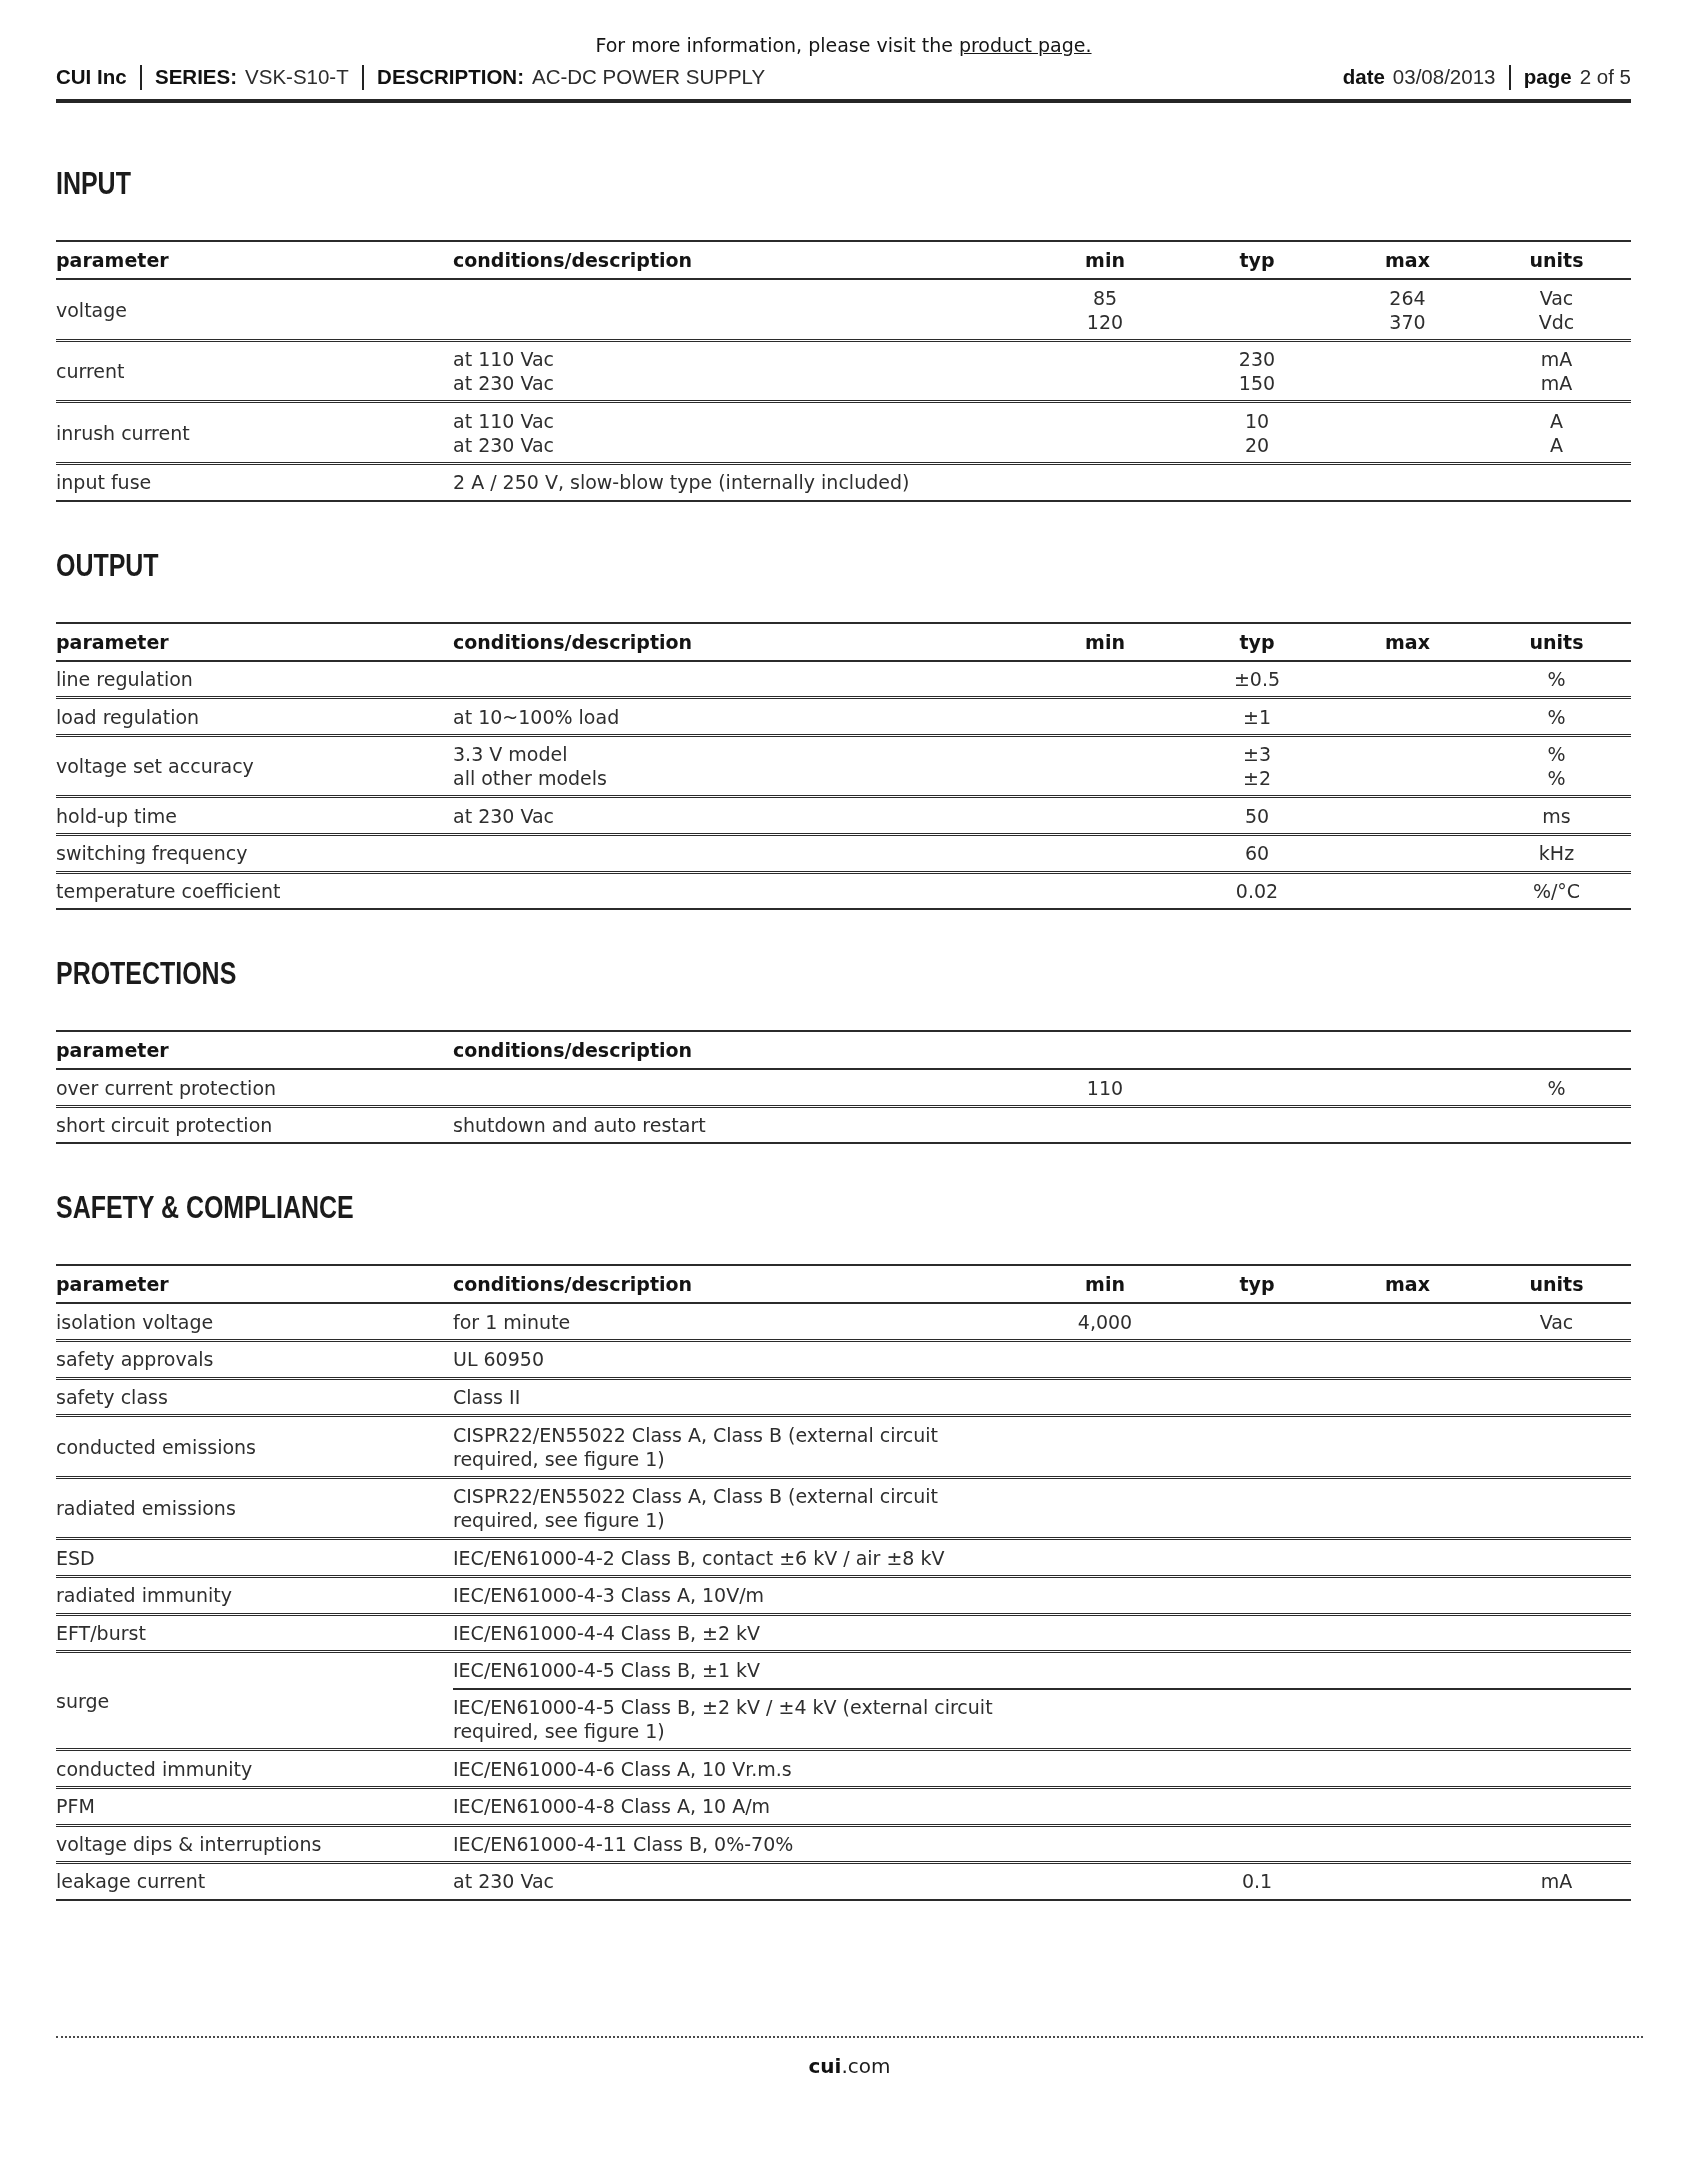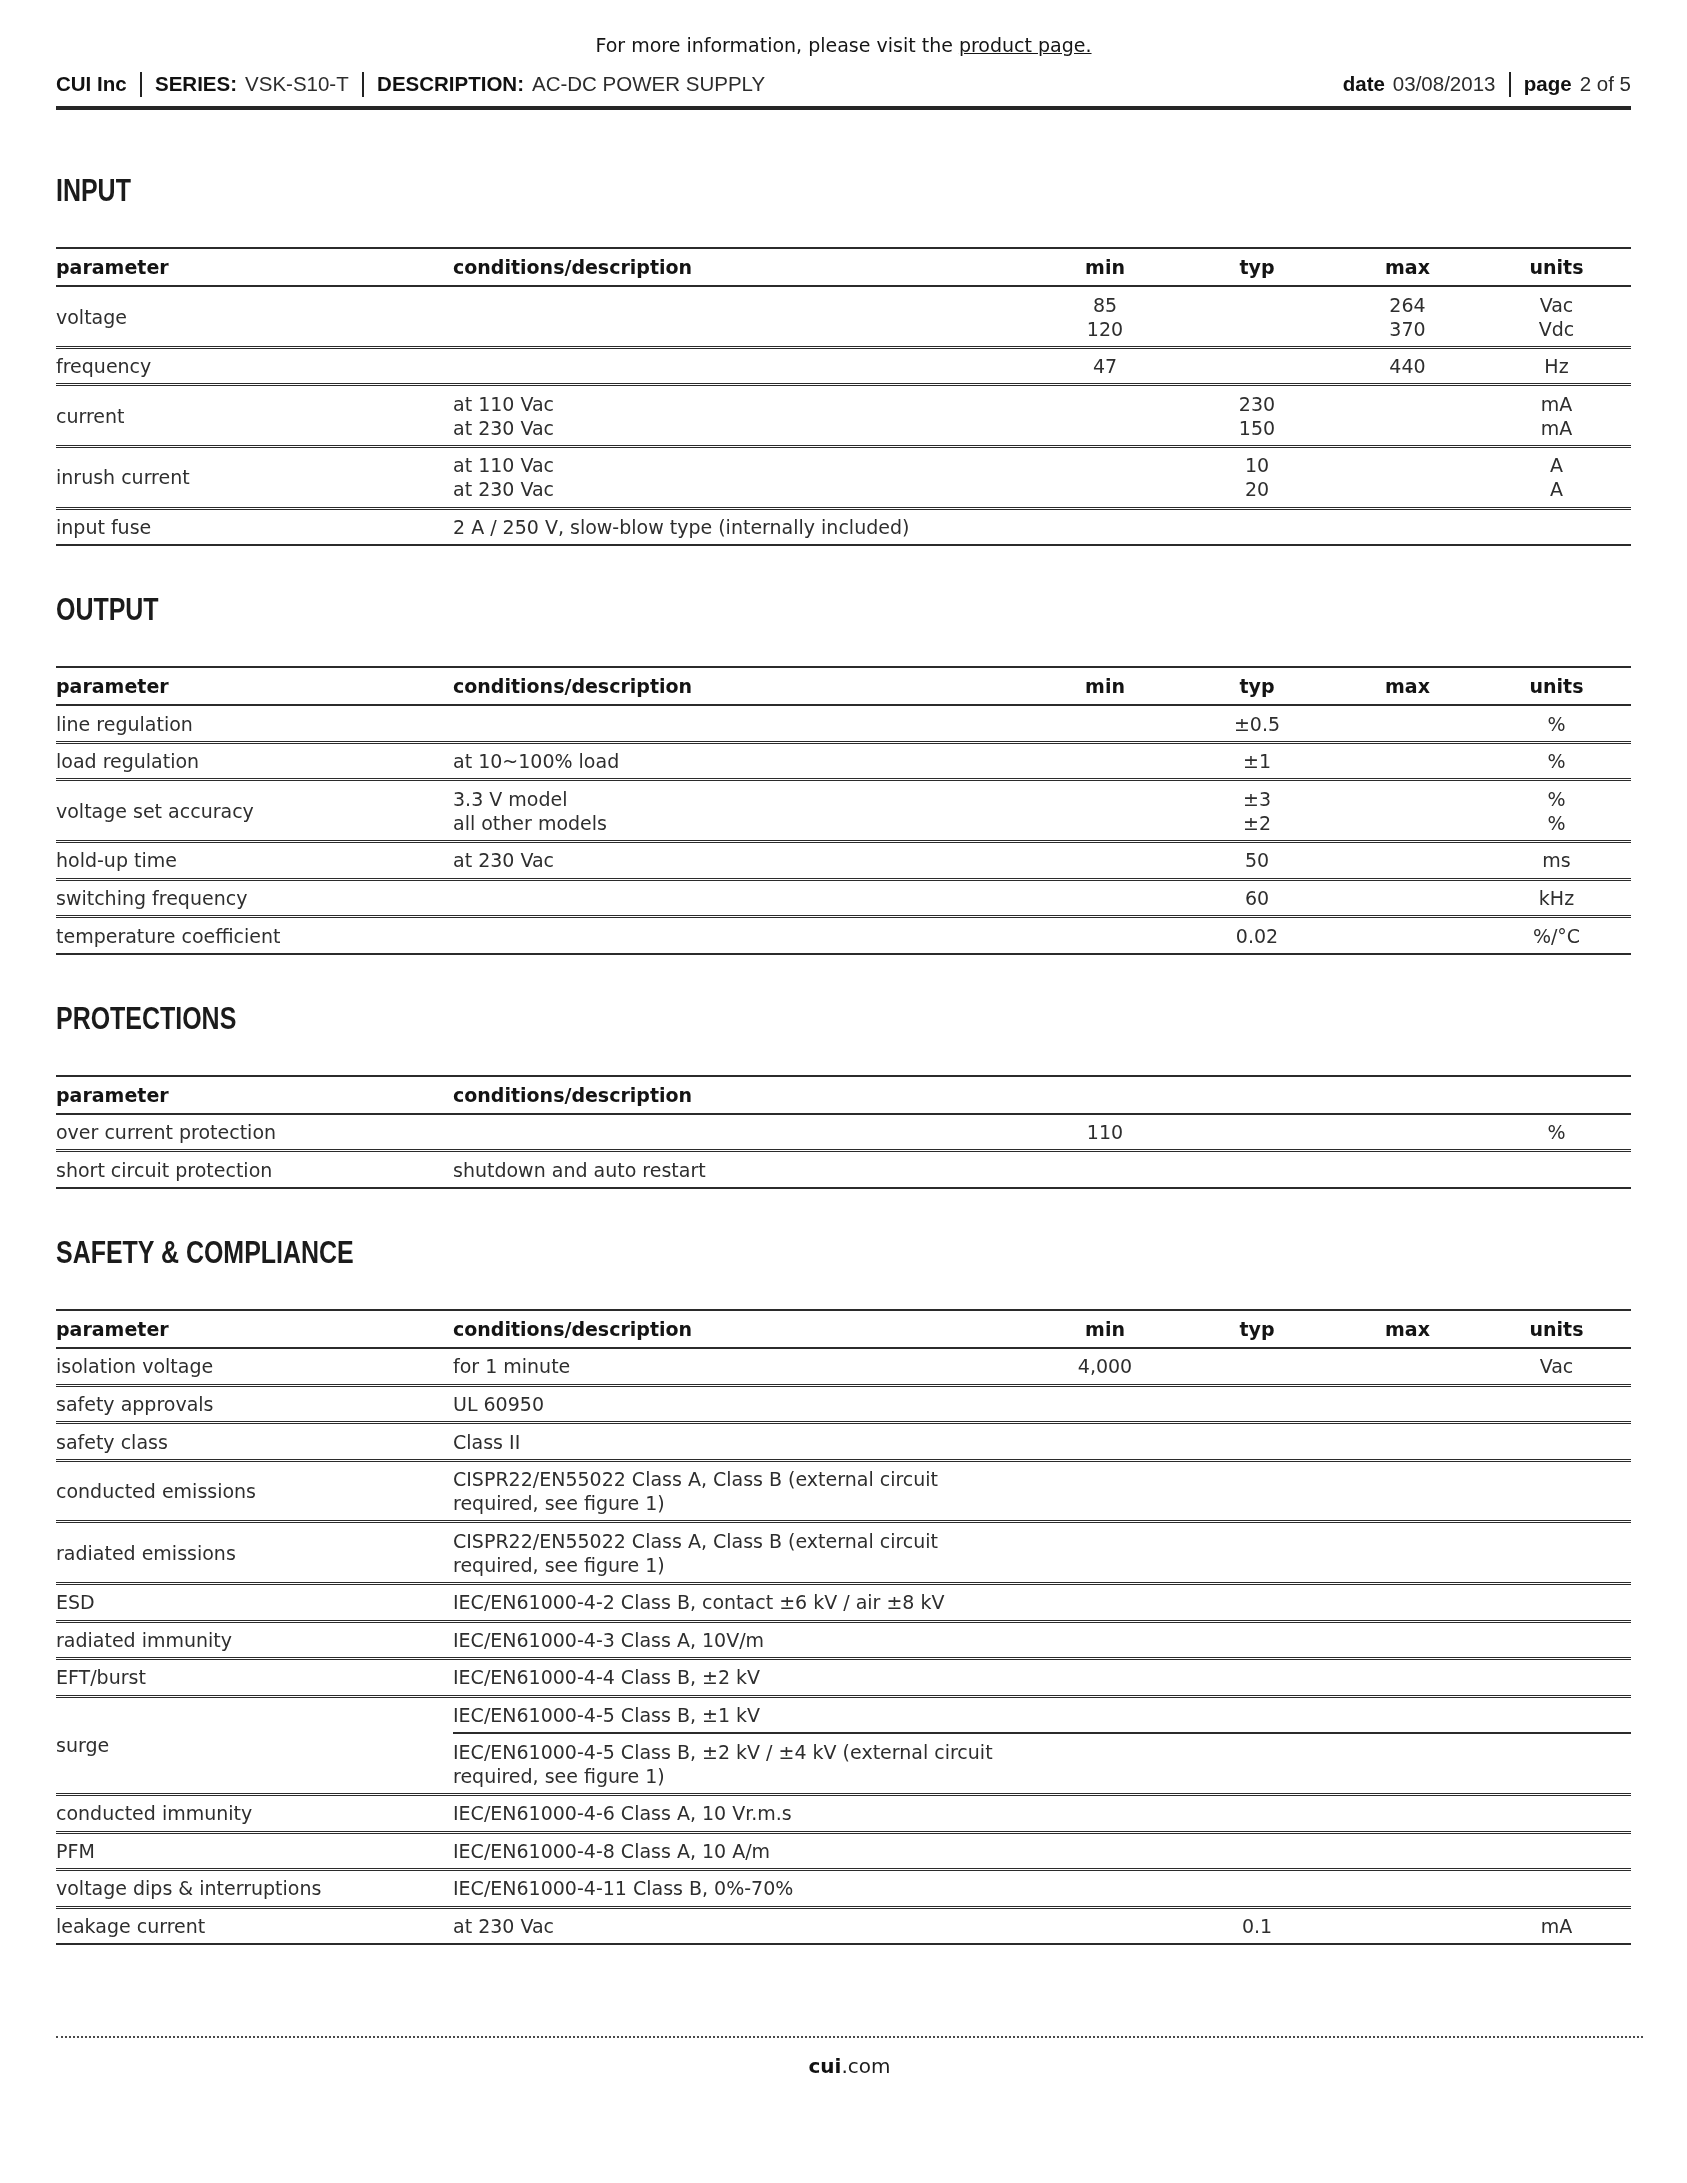--- a/index.html
+++ b/index.html
@@ -1,20 +1,20 @@
 <!DOCTYPE html>
 <html style="font-size:10.6px"><head>
 <meta charset="utf-8">
 <style>
   * { box-sizing: border-box; margin: 0; padding: 0; }
   html,body { width: 1687px; height: 2183px; background: #ffffff; }
   body { font-family: "DejaVu Sans", sans-serif; color: #2a2a2a; position: relative; }
   .content { padding: 34px 56px 0 56px; }
 
-  .notice { text-align: center; font-size: 19px; color: #151515; margin-bottom: 16px; }
+  .notice { text-align: center; font-size: 19px; color: #151515; margin-bottom: 9px; }
   .notice .link { text-decoration: underline; color: #151515; cursor: pointer; }
 
   .docbar { display: flex; justify-content: space-between; align-items: center;
             font-size: 20.5px; color: #2c2c2c; font-family: "Liberation Sans", sans-serif; }
   .seg { display: flex; align-items: flex-start; }
   .b { font-weight: bold; color: #111; }
   .vd { border-left: 2px solid #222; height: 25px; margin: 0 13.2px; }
   .gap { width: 8px; display: inline-block; }
   .rule { border: none; border-top: 4.6px solid #262626; margin-top: 9.3px; }
 
@@ -101,28 +101,20 @@
         <div class="cell c-center">
             <div>264</div>
             <div>370</div>
           </div>
         <div class="cell c-center">
             <div>Vac</div>
             <div>Vdc</div>
           </div>
       </div>
       <div class="trow">
-        <div class="cell">frequency</div>
-        <div class="cell c-cond"></div>
-        <div class="cell c-center">47</div>
-        <div class="cell c-center"></div>
-        <div class="cell c-center">440</div>
-        <div class="cell c-center">Hz</div>
-      </div>
-      <div class="trow">
         <div class="cell">current</div>
         <div class="cell c-cond">
             <div>at 110 Vac</div>
             <div>at 230 Vac</div>
           </div>
         <div class="cell c-center">
             <div></div>
             <div></div>
           </div>
         <div class="cell c-center">

